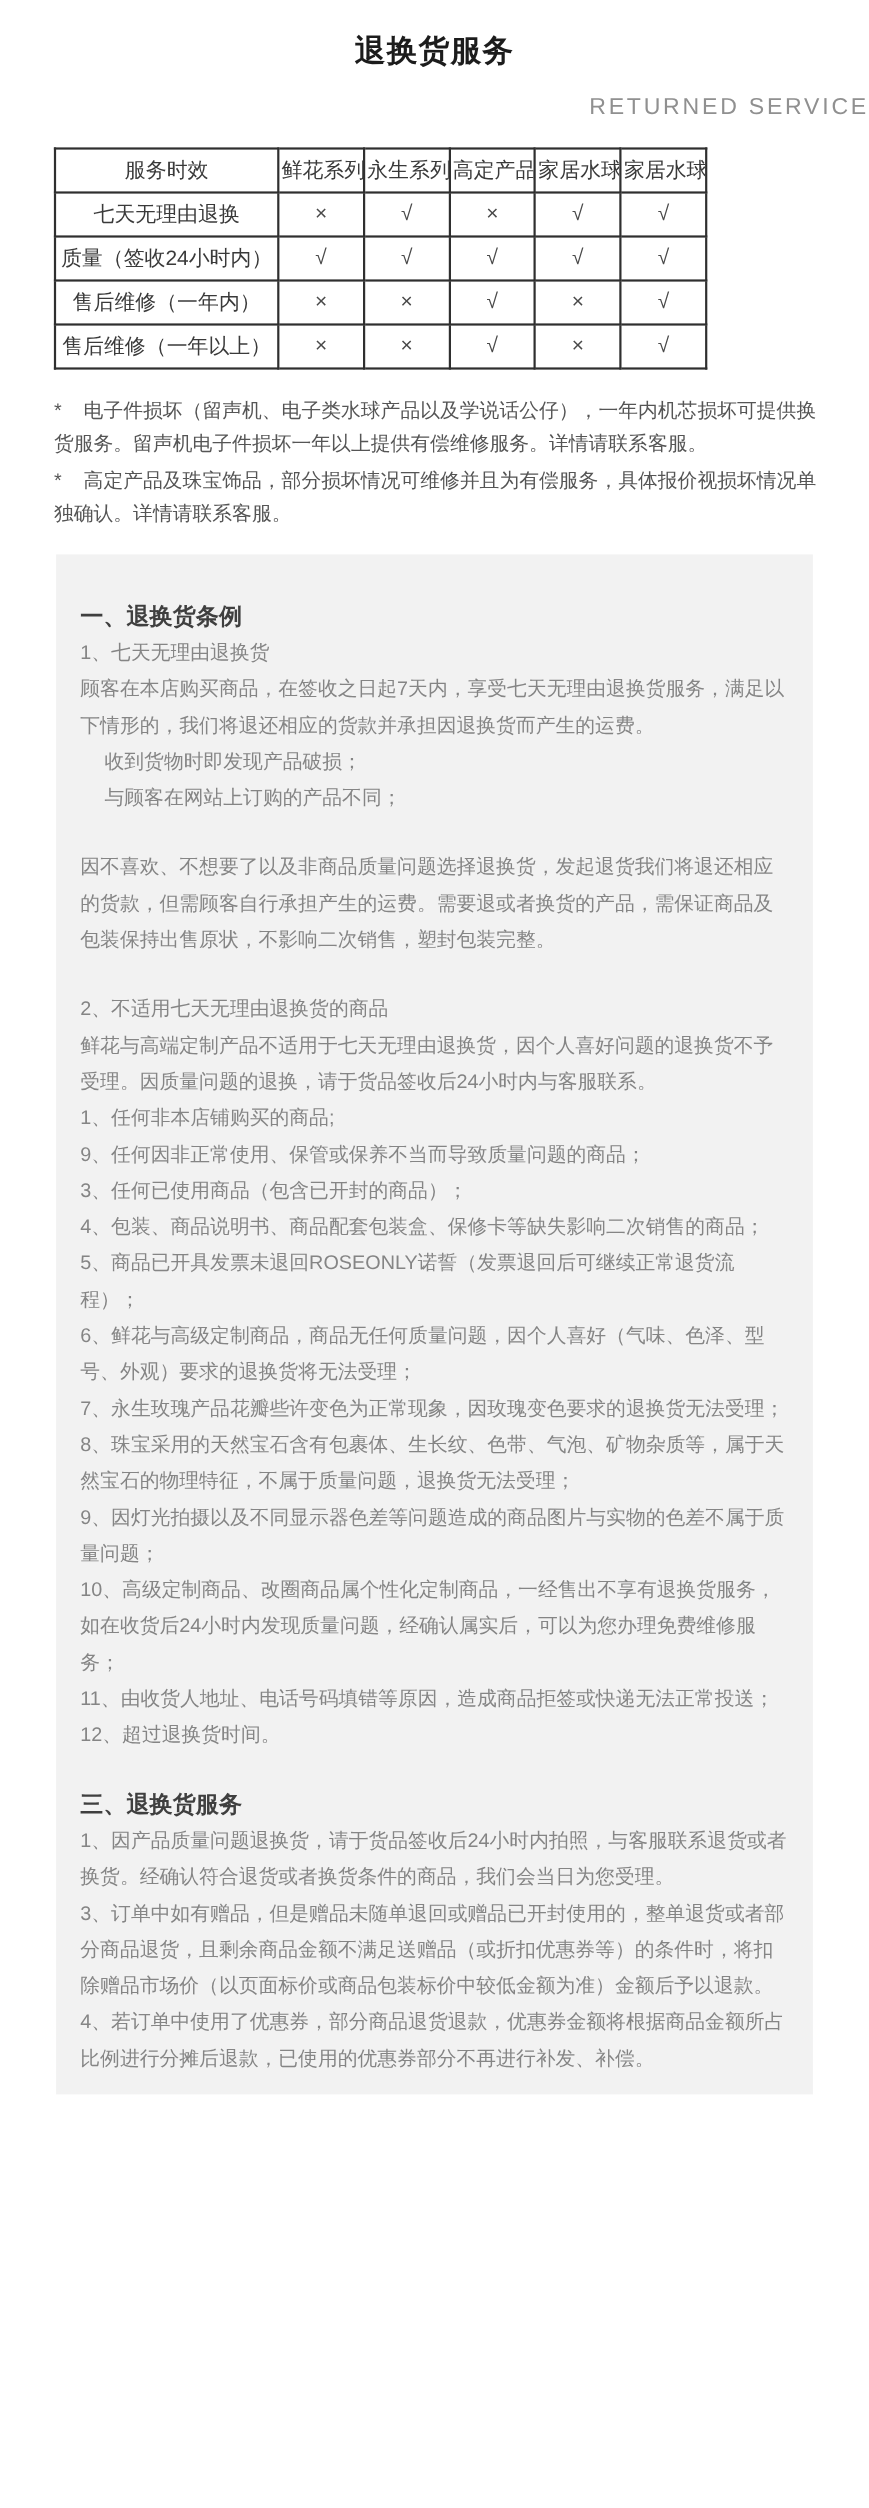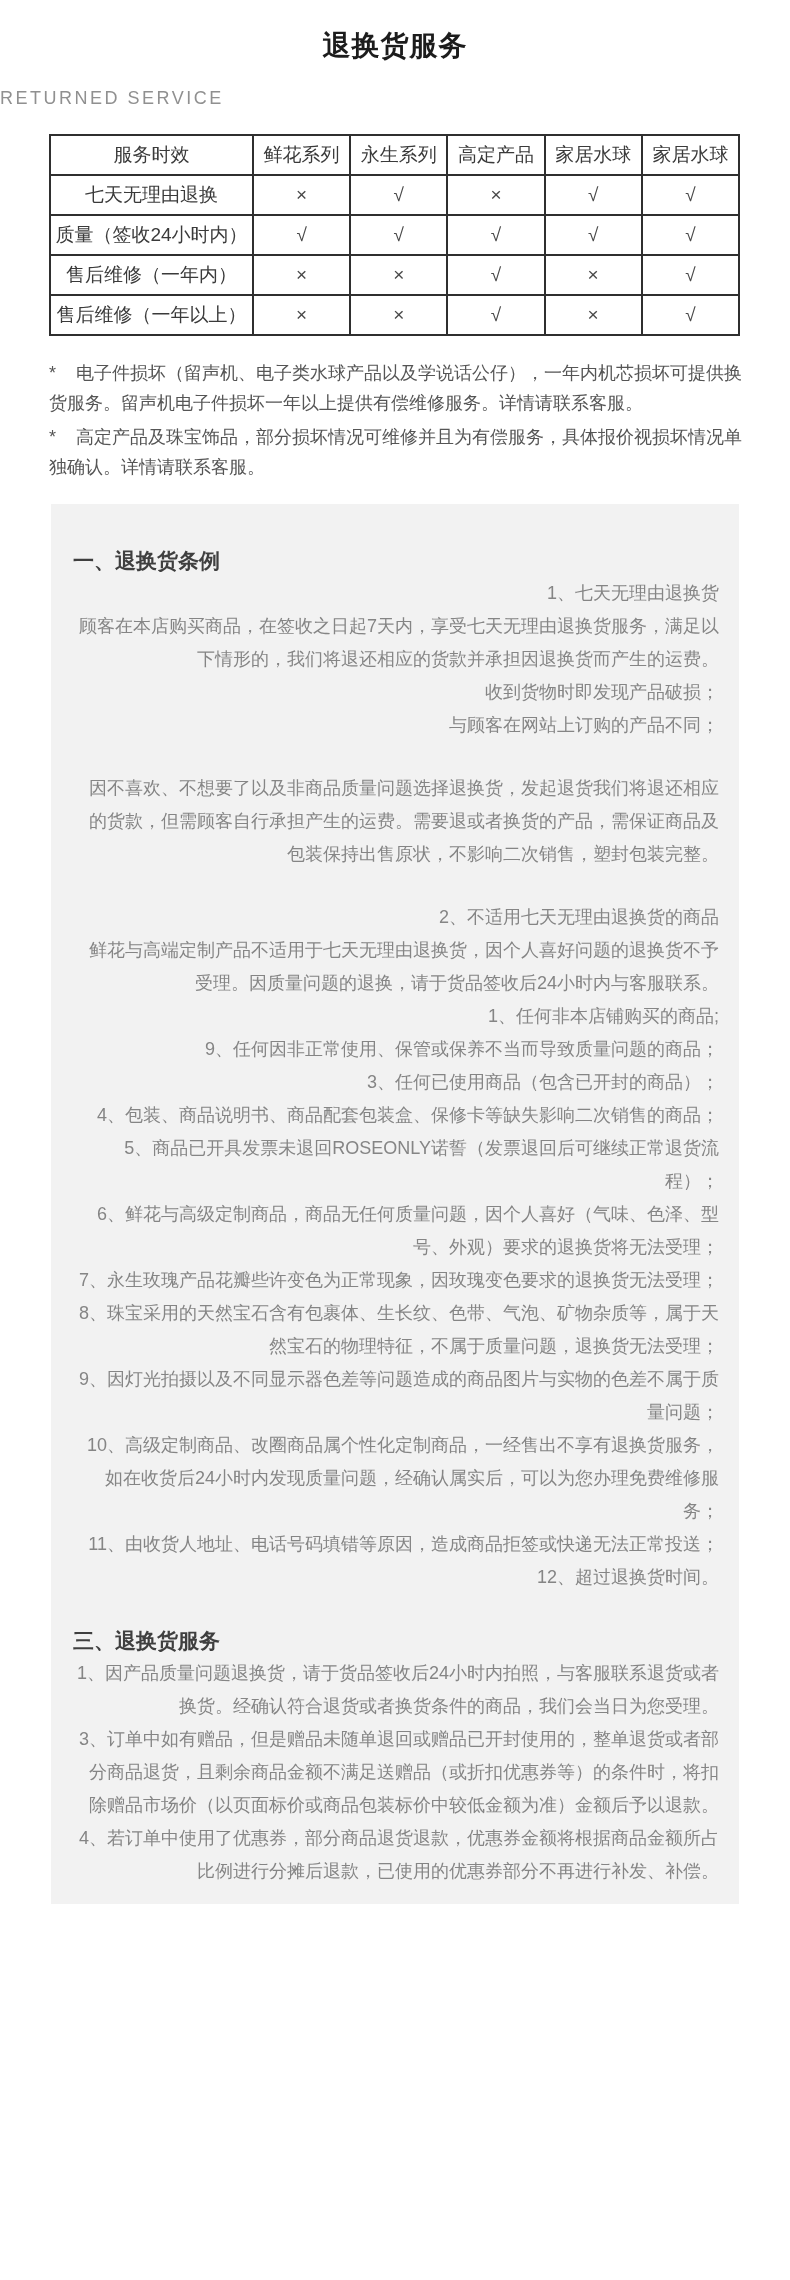--- a/index.html
+++ b/index.html
@@ -24,31 +24,31 @@
     margin-top:26px;
     text-align:center;
     font-size:28px;
     line-height:40px;
     font-weight:700;
     color:var(--text-dark);
     letter-spacing:1px;
   }
   .subtitle{
     margin-top:22px;
-    text-align:left;
-    font-size:18px;
+    text-align:right;
+    font-size:21px;
     line-height:20px;
     font-weight:400;
     color:var(--text-subtitle);
     letter-spacing:2.5px;
   }
 
   table.service{
     margin:26px 0 0 49px;
-    width:691px;
+    width:594px;
     border-collapse:collapse;
     table-layout:fixed;
   }
   table.service th, table.service td{
     border:2px solid var(--border);
     height:40px;
     text-align:center;
     vertical-align:middle;
     font-size:19px;
     font-weight:400;
@@ -82,21 +82,21 @@
     color:var(--text-body);
   }
   .gray-section h2{
     font-size:21px;
     line-height:33px;
     font-weight:700;
     color:var(--text-heading);
     margin:0;
   }
   .gray-section h2.not-first{ margin-top:30px; }
-  .gray-section p{ margin:0;text-align:right; }
+  .gray-section p{ margin:0; }
   .gray-section p.gap{ margin-top:30px; }
   .gray-section p.indent{ padding-left:22px; }
 </style>
 </head>
 <body>
 
 <div class="page">
 
   <h1 class="title">退换货服务</h1>
 

